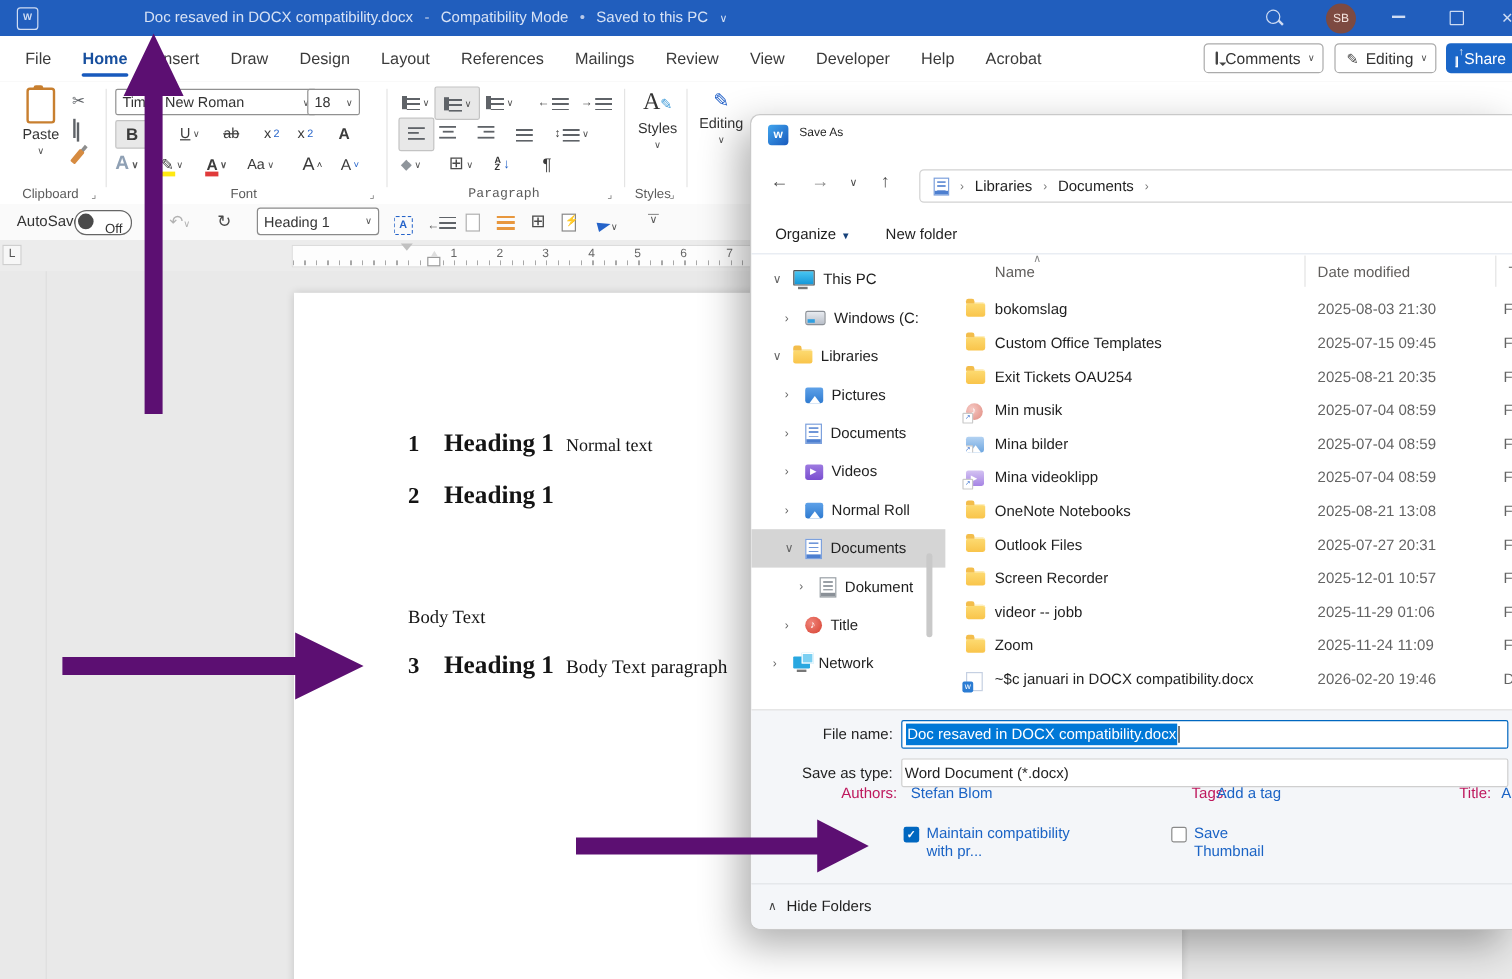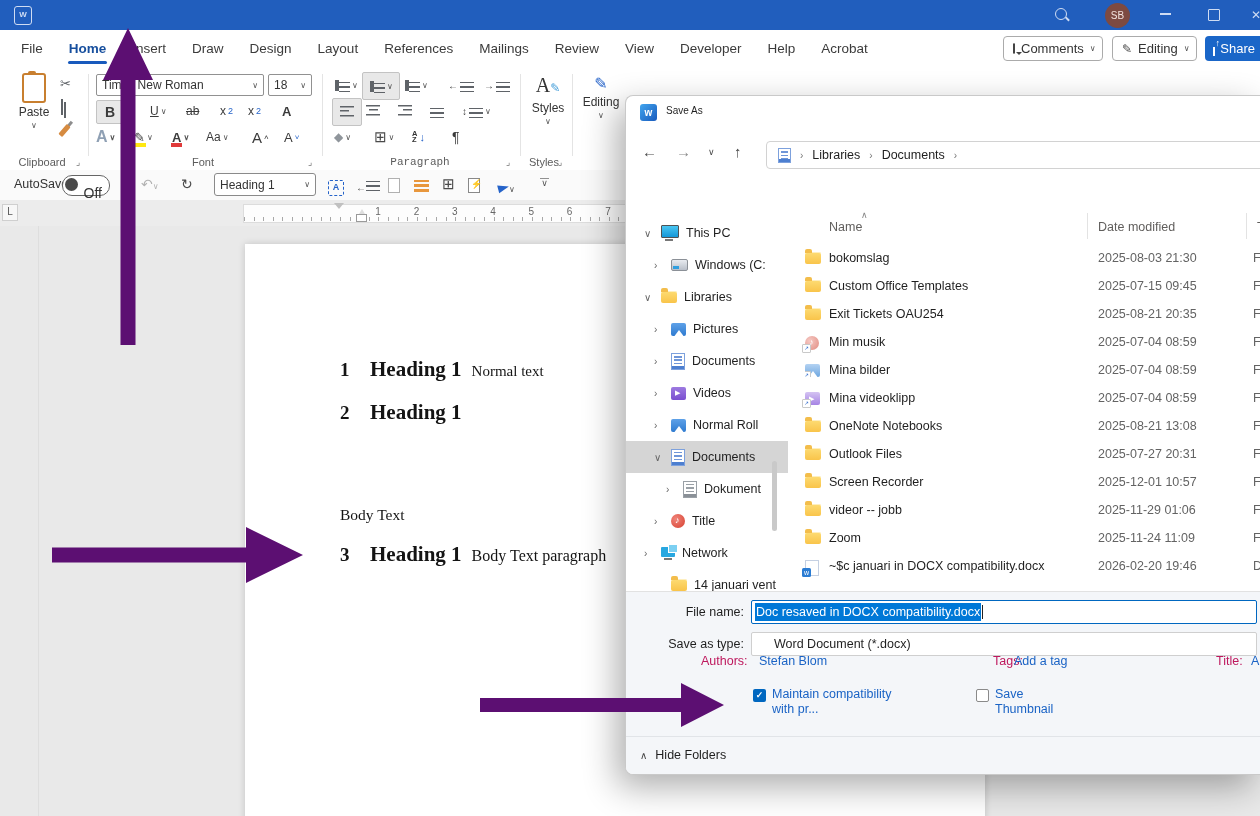--- a/index.html
+++ b/index.html
@@ -78,21 +78,21 @@
      linear-gradient(#e07b39 0 0) 7.5px 0/5.5px 5.5px no-repeat,
      linear-gradient(#e07b39 0 0) 0 7.5px/5.5px 5.5px no-repeat,
      linear-gradient(#cd4b3a 0 0) 7.5px 7.5px/5.5px 5.5px no-repeat;}
   .sens-page{width:11px;height:14px;border:1.3px solid #9a9a9a;background:#fff;position:relative;}
   .sens-page::after{content:"";position:absolute;left:1px;top:4px;width:7px;height:2px;background:#d8453a;}
 
   
   .qat{position:absolute;top:170px;left:0;width:1260px;height:30px;background:#fafafa;border-bottom:1px solid #e2e2e2;font-size:12.5px;color:#333;}
   .toggle{position:absolute;left:62px;top:5px;width:46px;height:19px;border:1px solid #666;border-radius:10px;background:#fff;}
   .toggle .knob{position:absolute;left:2px;top:2px;width:13px;height:13px;border-radius:50%;background:#4a4a4a;}
-  .toggle .tlabel{position:absolute;right:7px;top:9px;font-size:14px;color:#333;}
+  .toggle .tlabel{position:absolute;right:7px;top:9px;font-size:11px;color:#333;}
   .qicon{position:absolute;top:6px;font-size:14px;color:#4a4a4a;}
   .aframe{width:14px;height:14px;border:1.4px dashed #2563c9;color:#2563c9;font-size:9px;font-weight:bold;text-align:center;line-height:13px;border-radius:2px;}
   .plane{width:0;height:0;border-left:11px solid #2563c9;border-top:4px solid transparent;border-bottom:4px solid transparent;transform:rotate(-15deg);}
   .ovfl{display:flex;flex-direction:column;align-items:center;line-height:5px;font-size:9px;color:#555;}
 
   
   .rulerrow{position:absolute;top:200px;left:0;width:1260px;height:26px;background:#ececec;}
   .tabsel{position:absolute;left:2px;top:4px;width:14px;height:15px;background:#f7f7f7;border:1px solid #cfcfcf;font-size:10px;color:#555;text-align:center;line-height:14px;}
   .rstrip{position:absolute;left:243px;top:4px;width:500px;height:17px;background:#fdfdfd;border:1px solid #dcdcdc;
      background-image:repeating-linear-gradient(90deg,#a8a8a8 0 1px,transparent 1px 9.6px);
@@ -188,41 +188,49 @@
   .fname{position:absolute;left:38px;top:6px;color:#1f1f1f;white-space:nowrap;}
   .fdate{position:absolute;left:307px;top:6px;color:#636363;white-space:nowrap;}
   .ftype{position:absolute;left:462px;top:6px;color:#636363;white-space:nowrap;}
 
   
   .dlg-footer{position:absolute;left:0;top:495px;right:0;height:145px;background:#f4f6f9;border-top:1px solid #e2e2e2;}
   .flabel{position:absolute;left:0;width:118px;text-align:right;color:#1f1f1f;}
   .fninput{position:absolute;left:125px;top:8px;width:506px;height:24px;background:#fff;border:1px solid #0067c0;border-radius:2px;box-sizing:border-box;display:flex;align-items:center;padding-left:3px;overflow:hidden;}
   .fnsel{background:#0078d7;color:#fff;white-space:nowrap;padding:2px 1px;}
   .fncaret{width:1px;height:14px;background:#222;margin-left:1px;}
-  .stcombo{position:absolute;left:125px;top:40px;width:506px;height:24px;background:#fff;border:1px solid #cfcfcf;border-radius:2px;box-sizing:border-box;display:flex;align-items:center;padding-left:22px;overflow:hidden;white-space:nowrap;}
+  .stcombo{position:absolute;left:125px;top:40px;width:506px;height:24px;background:#fff;border:1px solid #cfcfcf;border-radius:2px;box-sizing:border-box;display:flex;align-items:center;padding-left:2px;overflow:hidden;white-space:nowrap;}
   .meta{position:absolute;top:62px;white-space:nowrap;}
   .mlabel{color:#be185d;}
   .link{color:#1a63c5;}
   .chkrow{position:absolute;top:95px;}
   .chk{position:absolute;width:13px;height:13px;border-radius:2px;box-sizing:border-box;}
   .chk.on{background:#0067c0;color:#fff;font-size:9px;font-weight:bold;text-align:center;line-height:13px;}
   .chk.off{background:#fff;border:1px solid #8a8a8a;}
   .chklabel{position:absolute;color:#1a63c5;line-height:15px;}
   .dlg-bottom{position:absolute;left:0;top:640px;right:0;height:40px;background:#f4f6f9;border-top:1px solid #e1e4e8;}
   .hidefolders{position:absolute;left:14px;top:11px;display:flex;gap:8px;align-items:center;color:#1f1f1f;}
   .hf-chev{font-size:10px;color:#444;}
 
   
   .overlay{position:absolute;left:0;top:0;width:1260px;height:816px;z-index:50;pointer-events:none;}
 </style>
 </head>
 <body>
 
 <div class="titlebar">
   <div class="tb-appicon">W</div>
+  <div class="tb-title">
+    <span>Doc resaved in DOCX compatibility.docx</span>
+    <span class="dim">-</span>
+    <span>Compatibility Mode</span>
+    <span class="dim">•</span>
+    <span>Saved to this PC</span>
+    <span class="tb-caret">∨</span>
+  </div>
   <div class="tb-search"></div>
   <div class="tb-avatar">SB</div>
   <div class="tb-min"></div>
   <div class="tb-max"></div>
   <div class="tb-close">✕</div>
 </div>
 
 <div class="tabrow">
   <div class="tabs">
 
@@ -270,21 +278,21 @@
   <div class="abs" style="left:60px;top:8px;font-size:13px;color:#5f6368;">✂</div>
   <div class="abs" style="left:61px;top:32px;"><span class="ic-copy"></span></div>
   <div class="abs" style="left:62px;top:56px;"><span class="ic-painter" style="display:inline-block"></span></div>
   <div class="grplabel" style="left:0;width:84px;">Clipboard</div>
   <div class="launcher" style="left:76px;">⌟</div>
 
   <div class="combo" style="left:96px;top:6px;width:168px;">
     <span>Times New Roman</span>
       <span class="cv">∨</span>
   </div>
-  <div class="combo" style="left:268px;top:6px;width:44px;">
+  <div class="combo" style="left:256px;top:6px;width:44px;">
     <span>18</span>
       <span class="cv">∨</span>
   </div>
   <div class="fbtn boxed" style="left:96px;top:32px;width:26px;font-weight:bold;font-size:14px;">B</div>
   <div class="fbtn serifI" style="left:128px;top:32px;">I</div>
   <div class="fbtn" style="left:150px;top:32px;">
       <span class="ubar">U</span>
       <span class="cv">∨</span>
     </div>
   <div class="fbtn" style="left:186px;top:32px;">
@@ -464,20 +472,24 @@
     <span class="navg" style="left:108px;">↑</span>
     <div class="crumbbox">
       <span class="ic doc" style="width:11px;height:13px;"></span>
       <span class="crumbsep">›</span>
       <span>Libraries</span>
       <span class="crumbsep">›</span>
       <span>Documents</span>
       <span class="crumbsep">›</span>
     </div>
   </div>
+  <div class="dlg-toolbar">
+    <span class="organize"><span>Organize</span><span class="orgcaret">▼</span></span>
+    <span class="newfolder">New folder</span>
+  </div>
 
   <div class="dlg-body">
     <div class="tree">
 
         <div class="trow d0 nosel">
           <span class="tchev">∨</span>
           <span class="ic pc"></span>
           <span>This PC</span>
         </div>
 
@@ -534,25 +546,20 @@
           <span class="ic mus"></span>
           <span>Title</span>
         </div>
 
         <div class="trow d0 nosel">
           <span class="tchev">›</span>
           <span class="ic net"></span>
           <span>Network</span>
         </div>
 
-        <div class="trow d1 nosel">
-          <span class="tchev"></span>
-          <span class="ic folder"></span>
-          <span>14 januari vent</span>
-        </div>
       </div>
     <div class="treescroll"></div>
 
     <div class="flist">
       <div class="fheader">
         <span class="fh-sort">∧</span>
         <span class="fh-name">Name</span>
         <span class="fh-div1"></span>
         <span class="fh-date">Date modified</span>
         <span class="fh-div2"></span>

